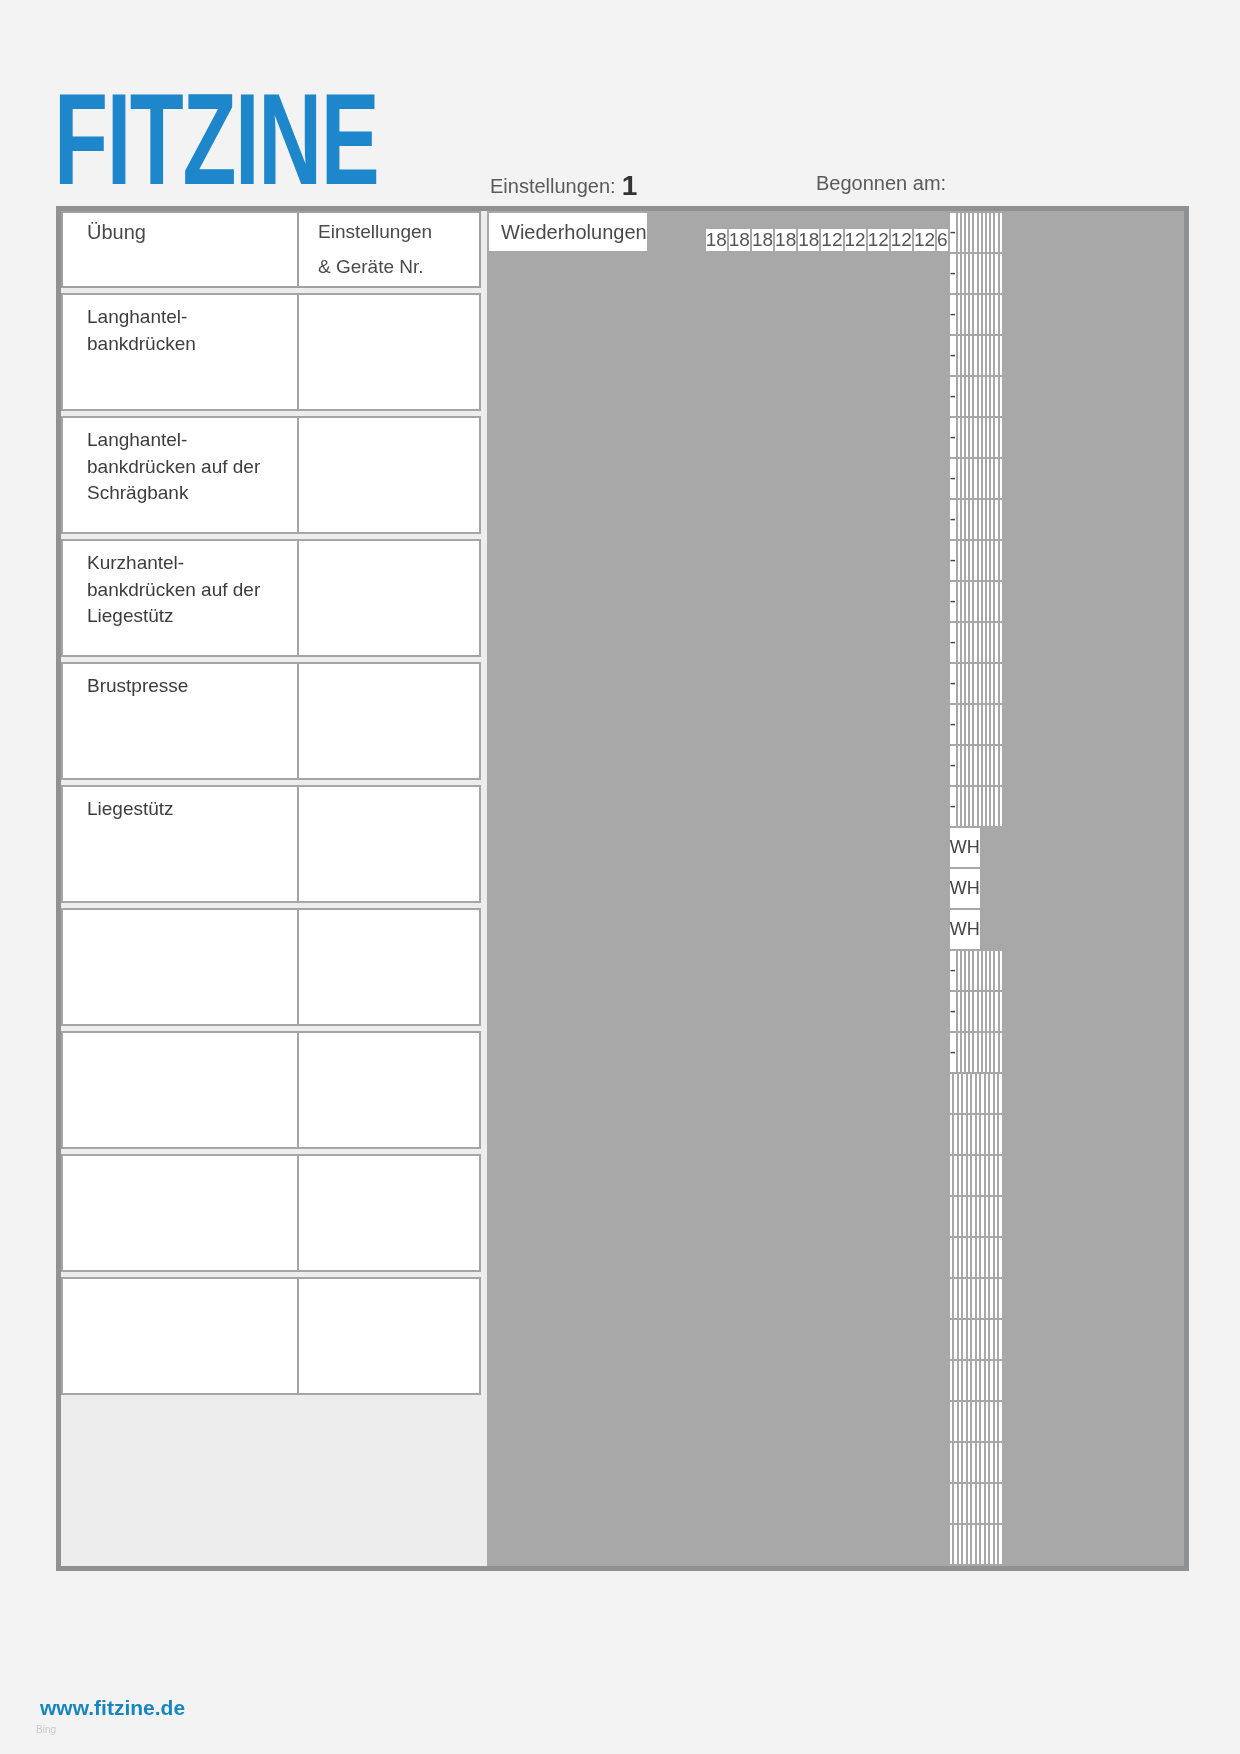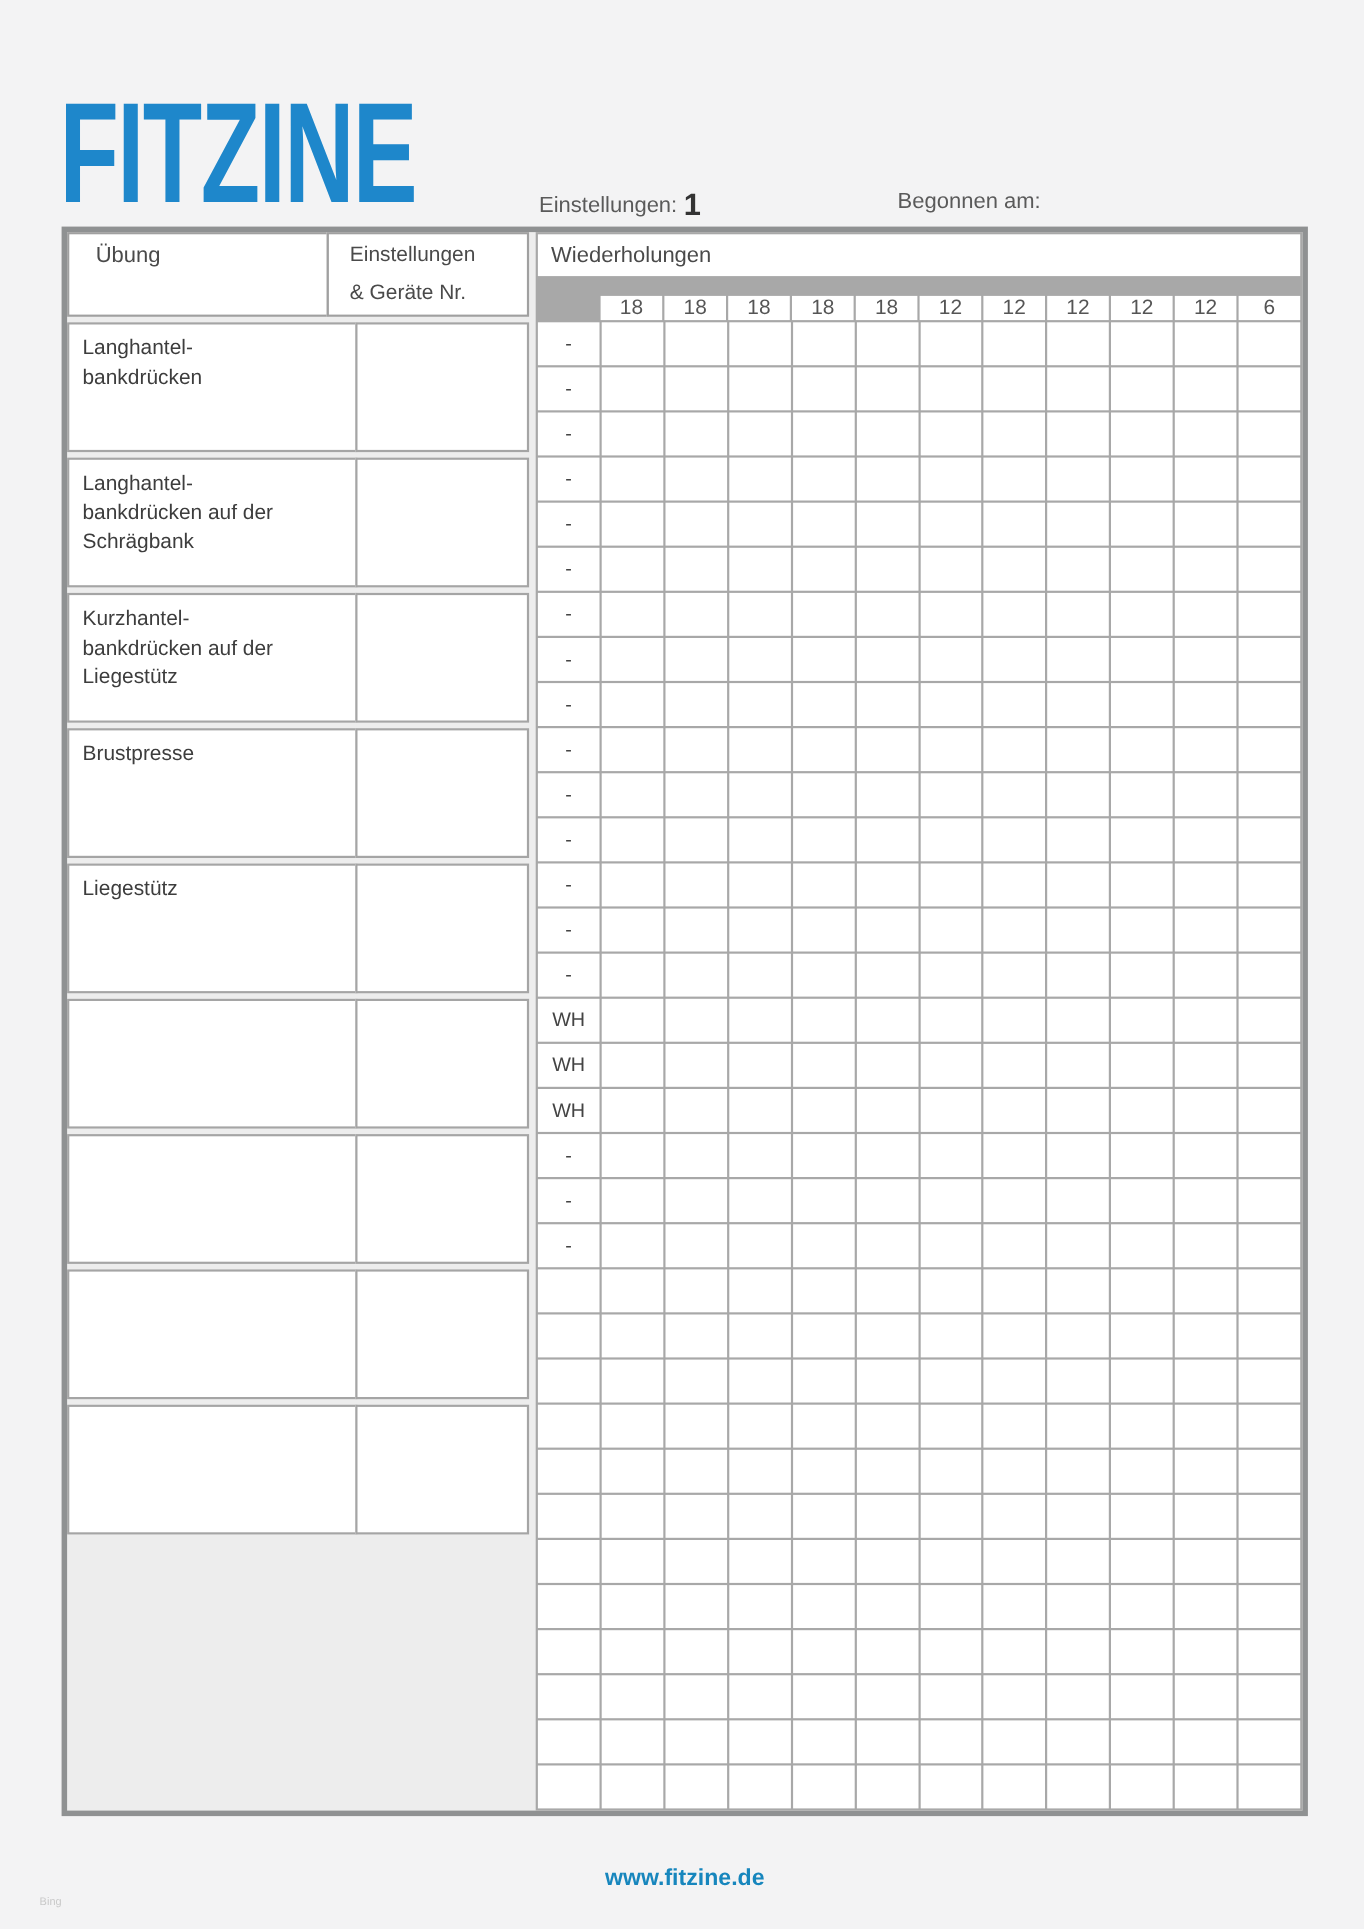--- a/index.html
+++ b/index.html
@@ -25,42 +25,42 @@
 
   
   .left-col { width:420px; display:flex; flex-direction:column; }
   .head-left { height:77px; margin-bottom:5px; display:flex; }
   .h-name { width:238px; background:#fff; border:2px solid #a0a0a0;
             padding:8px 24px; font-size:20px; color:#4a4a4a; }
   .h-set  { flex:1; margin-left:-2px; background:#fff; border:2px solid #a0a0a0;
             padding:8px 19px; font-size:19px; color:#4a4a4a;
             display:flex; flex-direction:column; justify-content:space-between; }
   .block-left { height:123px; display:flex; }
-  .name-box { width:264px; height:118px; background:#fff; border:2px solid #a5a5a5;
-              padding:9px 12px; font-size:19px; line-height:1.4; color:#3d3d3d;
+  .name-box { width:238px; height:118px; background:#fff; border:2px solid #a5a5a5;
+              padding:9px 24px; font-size:19px; line-height:1.4; color:#3d3d3d;
               white-space:pre-line; overflow:hidden; }
   .set-box  { flex:1; height:118px; margin-left:-2px; background:#fff;
               border:2px solid #a5a5a5; }
 
   
   .reps-col { flex:1; margin-left:6px; background:#a8a8a8; padding:2px;
-              display:flex; flex-direction:column; gap:2px; }
+              display:flex; flex-direction:row; gap:2px; }
   .wdh-row { height:38px; background:#fff; padding:8px 0 0 12px;
              font-size:20px; color:#4a4a4a; }
   .nums-row { height:38px; display:flex; gap:2px;align-items:flex-end; }
   .numcell { flex:1; background:#fff; display:flex; align-items:center;
              justify-content:center; font-size:19px; color:#555; }
   .lab { flex:0 0 55px; }
   #grid-rows { display:flex; flex-direction:column; gap:2px; }
   .grid-row { height:39px; display:flex; gap:2px; }
   .gcell { flex:1; background:#fff; display:flex; align-items:center;
            justify-content:center; font-size:18px; color:#444; }
 
   
-  .footer { position:absolute; top:1696px; left:56px; width:1133px; text-align:center; }
+  .footer { position:absolute; top:1696px; left:40px; width:1133px; text-align:left; }
   .site { font-size:21px; font-weight:bold; color:#1786bd; text-decoration:none; cursor:pointer; }
   .watermark { position:absolute; left:36px; top:1724px; font-size:10px; color:#c9c9c9; }
 </style>
 </head>
 <body>
 
 <div class="page">
 
   <div class="logo">FITZINE</div>
 

